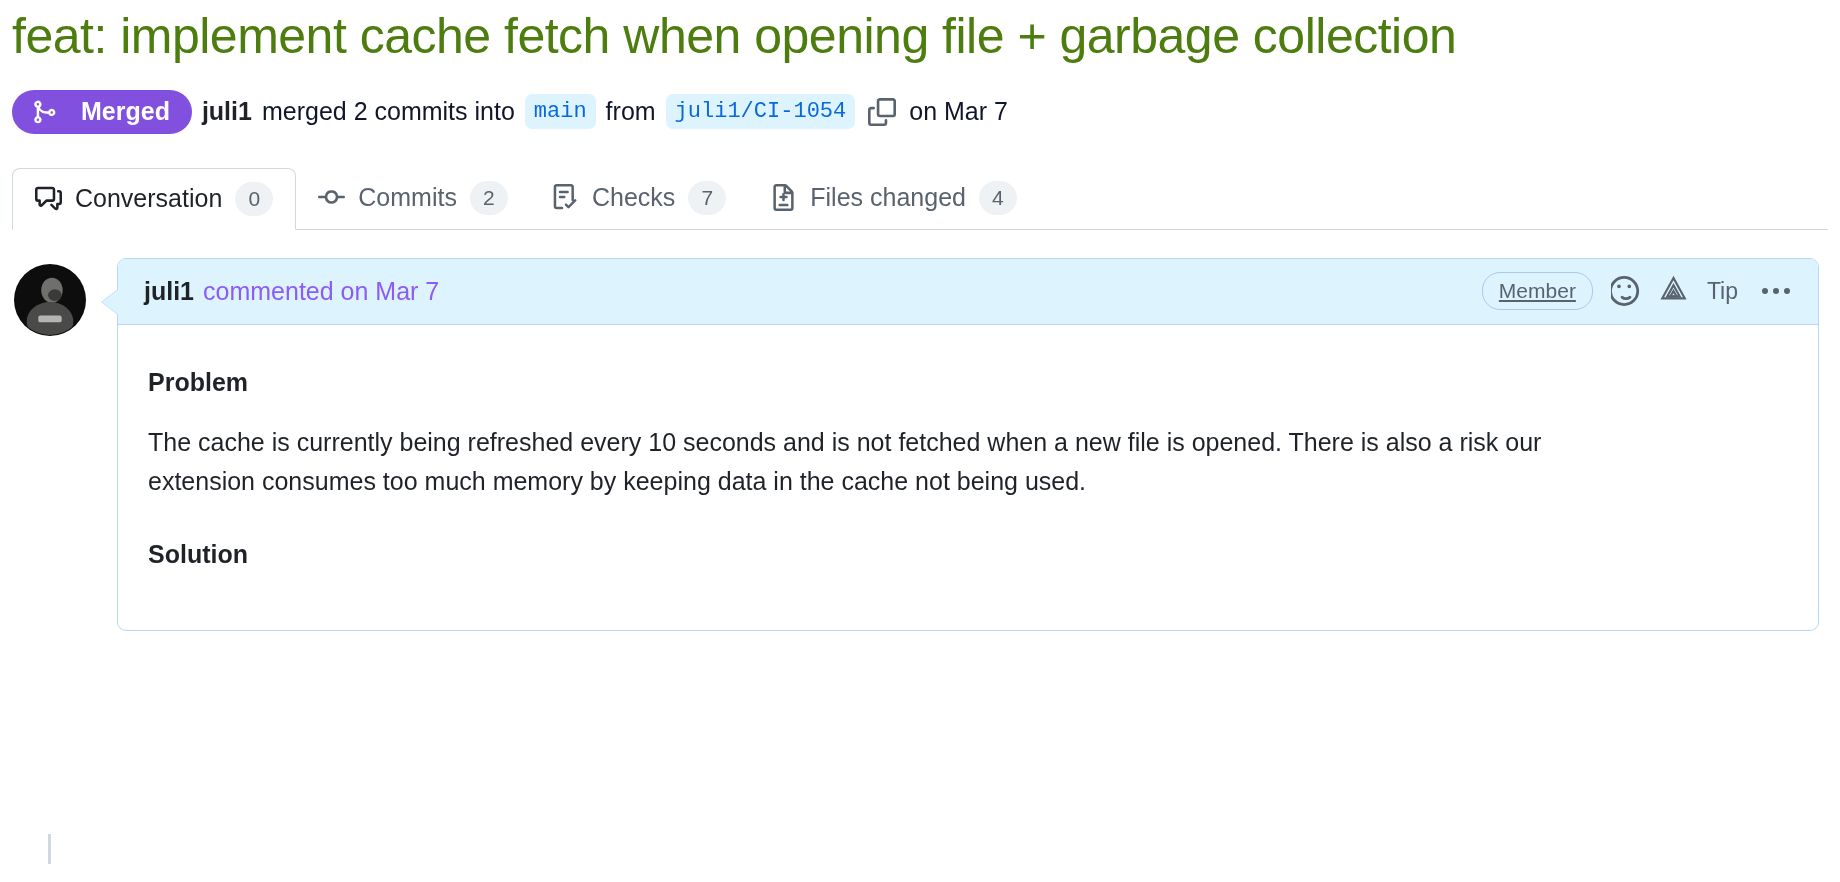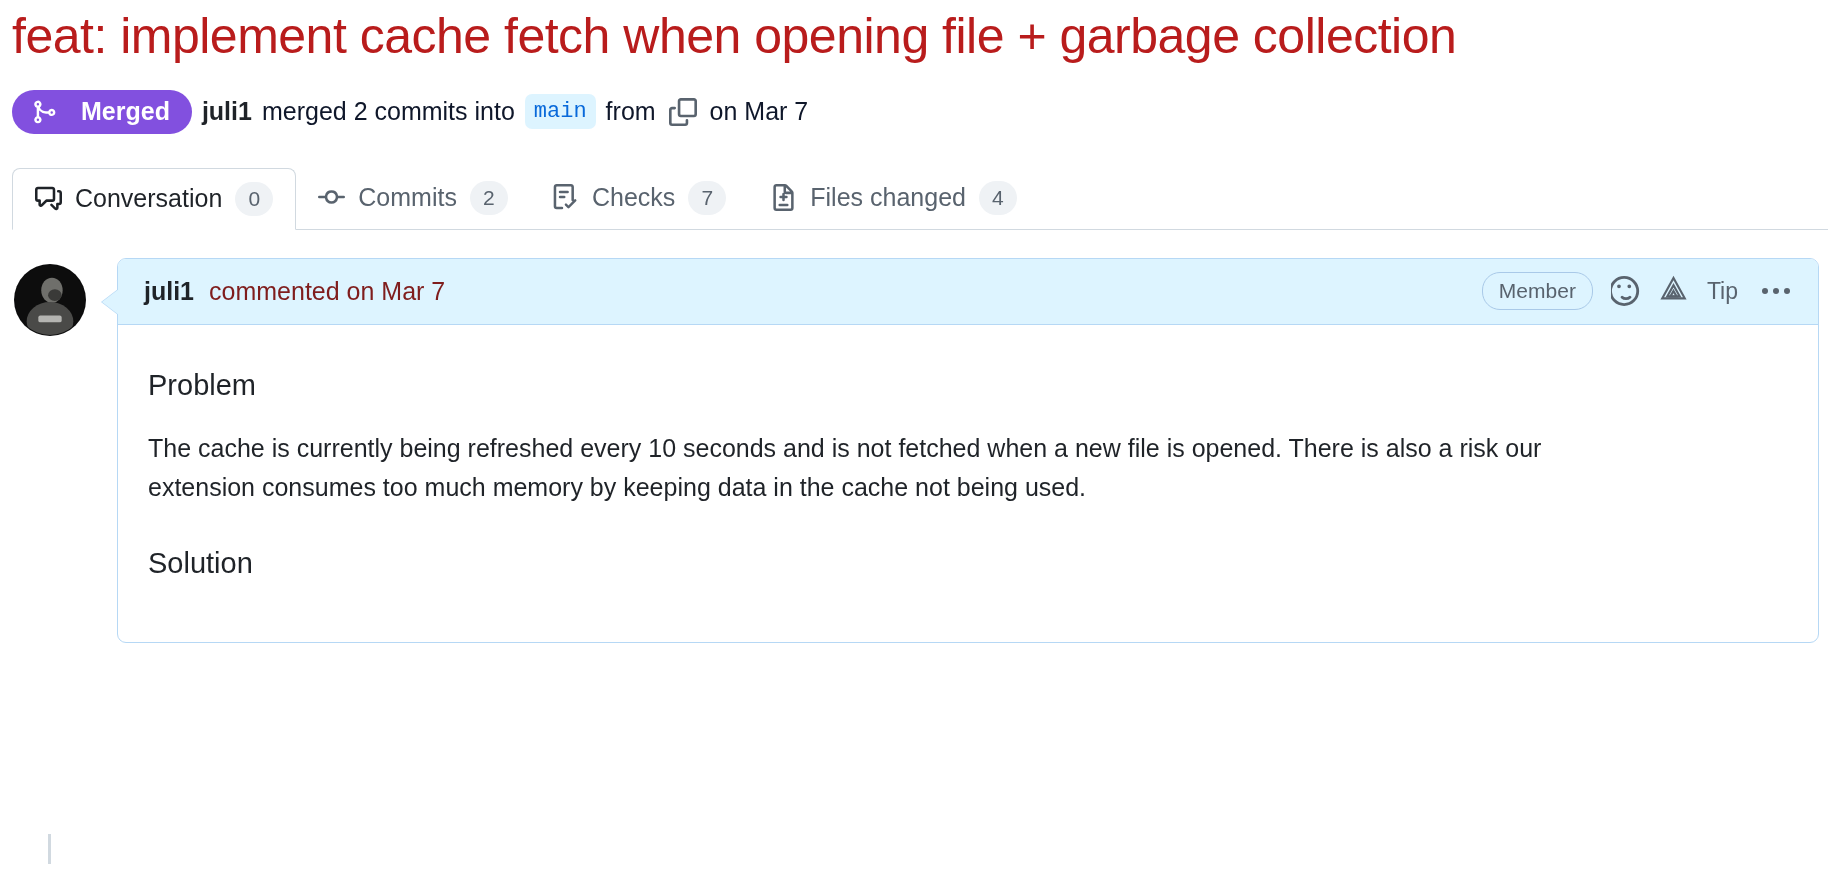--- a/index.html
+++ b/index.html
@@ -12,21 +12,21 @@
     overflow: hidden;
   }
   .page { position: relative; width: 1840px; height: 882px; padding: 0 12px; }
 
   
   .pr-title {
     font-size: 50px;
     line-height: 1.15;
     font-weight: 400;
     letter-spacing: -0.5px;
-    color: #b91c1c;
+    color: #4d7c0f;
     white-space: nowrap;
     margin: 8px 0 0 0;
   }
 
   
   .meta-row {
     display: flex;
     align-items: center;
     gap: 10px;
     margin-top: 20px;
@@ -159,48 +159,49 @@
     align-items: center;
     height: 66px;
     padding: 0 22px 0 26px;
     background: #ddf4ff;
     border-bottom: 1px solid #b6d8f5;
     border-radius: 8px 8px 0 0;
     font-size: 25px;
     color: #59636e;
   }
   .ch-author { color: #1f2328; font-weight: 700; }
-  .ch-when { color: #7f1d1d; margin-left: 15px; }
+  .ch-when { color: #8b5cf6; margin-left: 9px; }
   .ch-spacer { flex: 1; }
   .ch-actions { display: flex; align-items: center; gap: 18px; }
   .member-pill {
     border: 1px solid #a9c9e8;
     border-radius: 18px;
     padding: 5px 16px;
     font-size: 21px;
     color: #59636e;
     line-height: 1.25;
+    text-decoration: underline;
   }
   .icon-btn { display: flex; align-items: center; color: #59636e; }
   .tip-btn {
     display: flex; align-items: center; gap: 19px;
     color: #59636e; font-size: 23px;
   }
   .kebab { display: flex; align-items: center; gap: 5px; padding: 0 6px; }
   .kebab i { width: 6px; height: 6px; border-radius: 50%; background: #59636e; display: block; }
 
   .comment-body {
     padding: 26px 30px 34px 30px;
     font-size: 25px;
     line-height: 1.55;
     color: #1f2328;
   }
   .comment-body h3 {
-    font-size: 29px;
-    font-weight: 400;
+    font-size: 25px;
+    font-weight: 700;
     margin: 12px 0 22px 0;
   }
   .comment-body h3.second { margin-top: 34px; }
   .comment-body p { margin: 0 14px 10px 0; max-width: 1400px; }
   .comment-body ol { margin: 20px 0 0 0; padding-left: 48px; }
   .comment-body ol li { margin-bottom: 8px; max-width: 1360px; }
 
   .timeline-rail {
     position: absolute;
     left: 36px;
@@ -224,20 +225,21 @@
           <path d="M5.45 5.154A4.25 4.25 0 0 0 9.25 7.5h1.378a2.251 2.251 0 1 1 0 1.5H9.25A5.734 5.734 0 0 1 5 7.123v3.505a2.25 2.25 0 1 1-1.5 0V5.372a2.25 2.25 0 1 1 1.95-.218ZM4.25 13.5a.75.75 0 1 0 0-1.5.75.75 0 0 0 0 1.5Zm8.5-4.5a.75.75 0 1 0 0-1.5.75.75 0 0 0 0 1.5ZM5 3.25a.75.75 0 1 0-1.5 0 .75.75 0 0 0 1.5 0Z"></path>
         </svg>
       </span>
       <span>Merged</span>
     </span>
 
     <span class="meta-actor">juli1</span>
     <span class="meta-text">merged 2 commits into</span>
     <span class="branch-chip">main</span>
     <span class="meta-text">from</span>
+    <span class="branch-chip">juli1/CI-1054</span>
 
     <span class="copy-btn">
       <svg width="28" height="28" viewBox="0 0 16 16" fill="currentColor" aria-hidden="true">
         <path d="M0 6.75C0 5.784.784 5 1.75 5h1.5a.75.75 0 0 1 0 1.5h-1.5a.25.25 0 0 0-.25.25v7.5c0 .138.112.25.25.25h7.5a.25.25 0 0 0 .25-.25v-1.5a.75.75 0 0 1 1.5 0v1.5A1.75 1.75 0 0 1 9.25 16h-7.5A1.75 1.75 0 0 1 0 14.25Z"></path>
         <path d="M5 1.75C5 .784 5.784 0 6.75 0h7.5C15.216 0 16 .784 16 1.75v7.5A1.75 1.75 0 0 1 14.25 11h-7.5A1.75 1.75 0 0 1 5 9.25Zm1.75-.25a.25.25 0 0 0-.25.25v7.5c0 .138.112.25.25.25h7.5a.25.25 0 0 0 .25-.25v-7.5a.25.25 0 0 0-.25-.25Z"></path>
       </svg>
     </span>
 
     <span class="meta-text">on Mar 7</span>
   </div>

